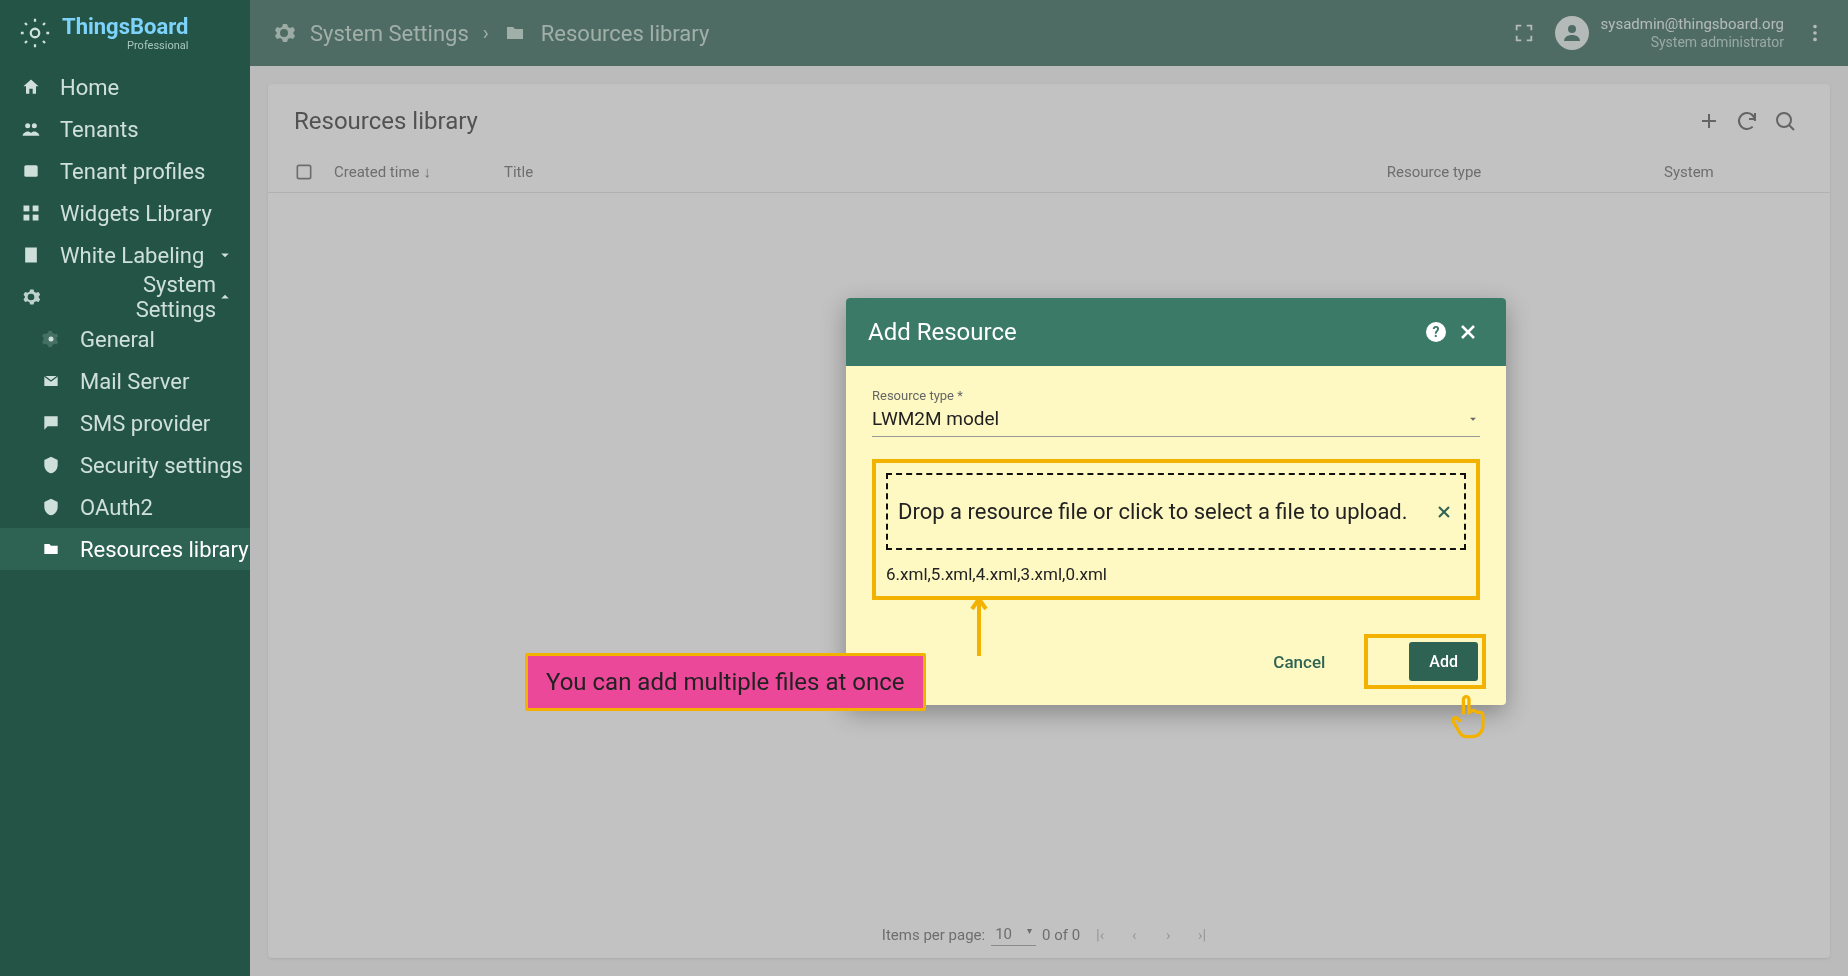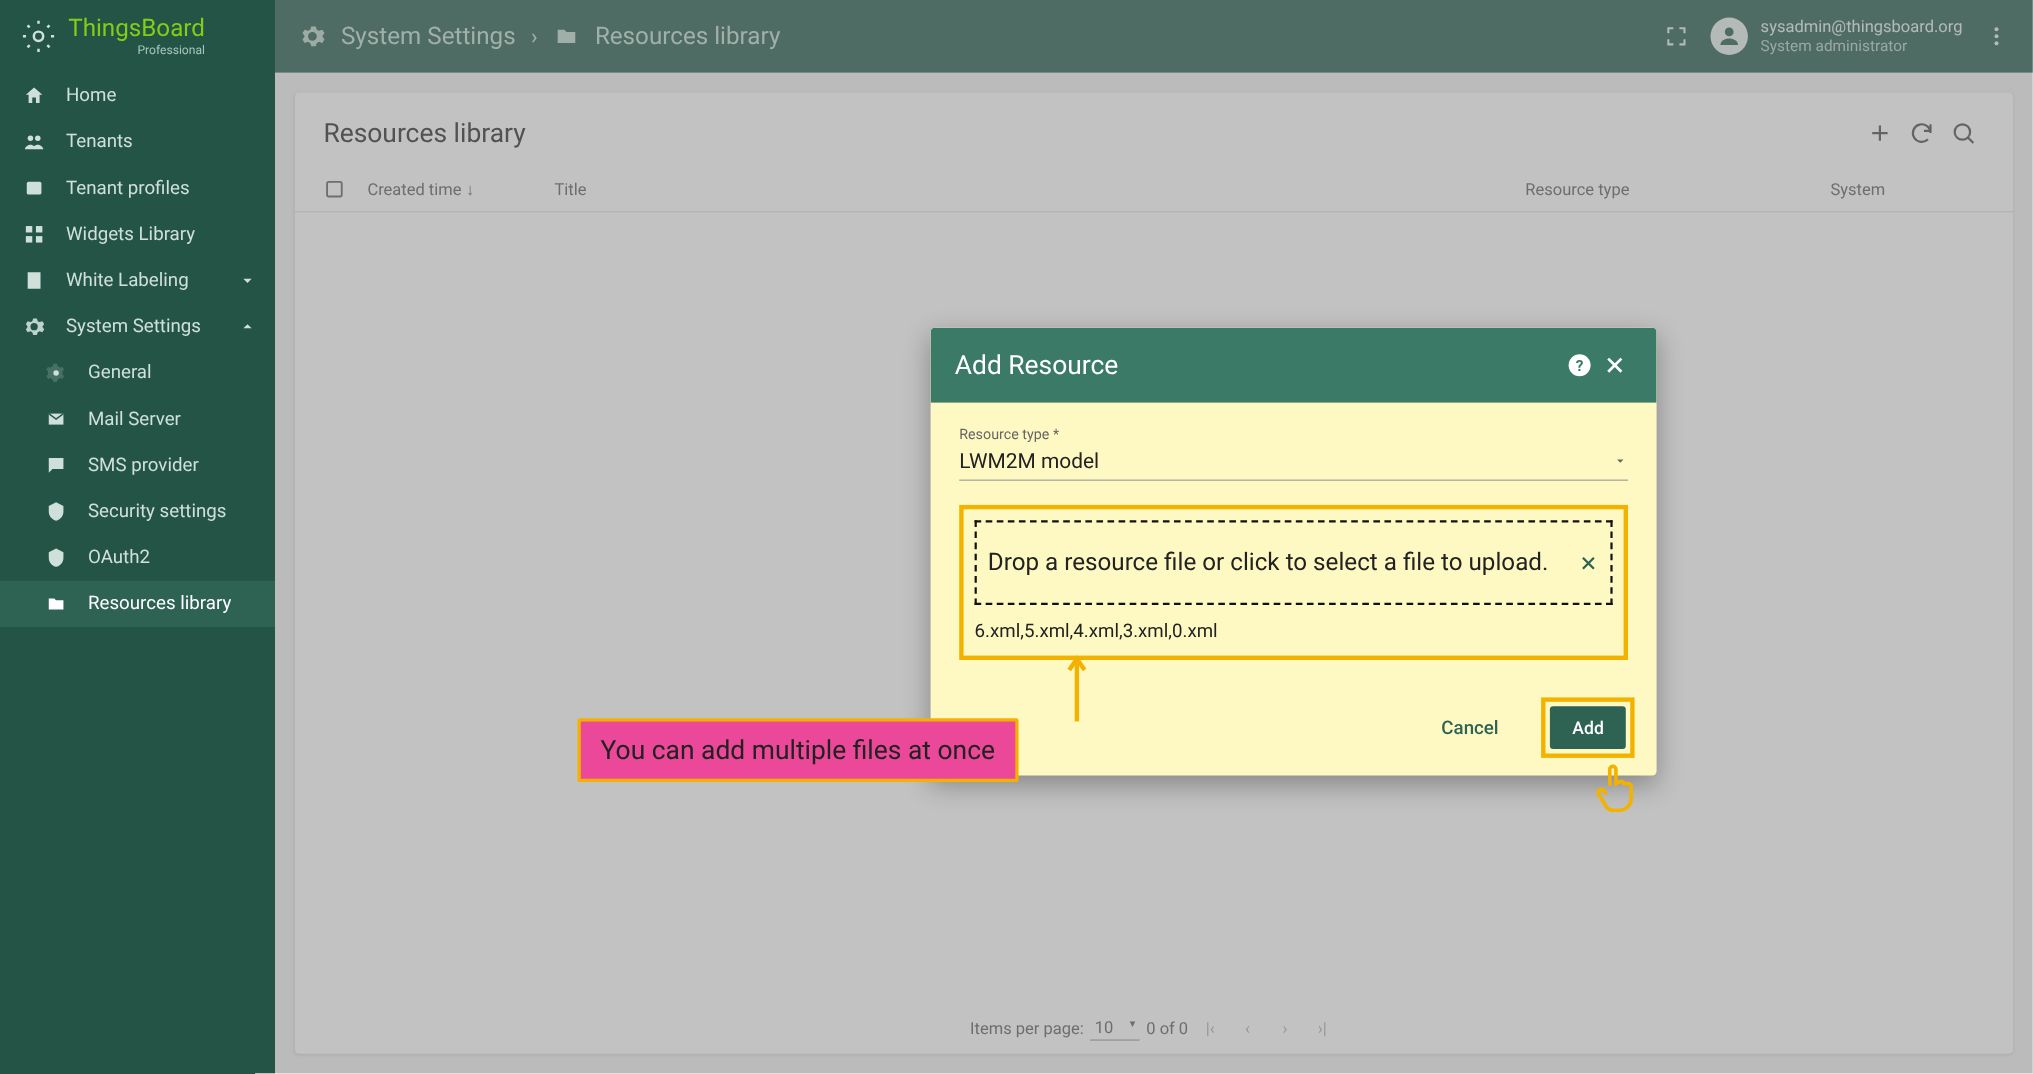--- a/index.html
+++ b/index.html
@@ -2,36 +2,36 @@
 <html><head>
 <meta charset="utf-8">
 <style>
 * { box-sizing: border-box; margin: 0; padding: 0; font-family: Roboto, Arial, sans-serif; }
 html, body { width: 1848px; height: 976px; overflow: hidden; background: #fff; }
 .root { display: flex; width: 100%; height: 100%; }
 .sidebar { width: 250px; background: #245446; color: #cfe0da; display: flex; flex-direction: column; }
 .logo-row { display: flex; align-items: center; height: 66px; padding-left: 18px; }
 .logo-row .gear { width: 34px; height: 34px; margin-right: 10px; color: #cfe0da; }
 .logo-text { display: flex; flex-direction: column; }
-.logo-text .brand { font-size: 22px; font-weight: 400; color: #84cc16; }
+.logo-text .brand { font-size: 22px; font-weight: 700; color: #7dd3fc; }
 .logo-text .edition { font-size: 11px; color: #a7c7bb; text-align: right; }
-.side-item { display: flex; align-items: center; height: 42px; padding-left: 20px; font-size: 17px; cursor: pointer; text-align: right; }
+.side-item { display: flex; align-items: center; height: 42px; padding-left: 20px; font-size: 22px; cursor: pointer; text-align: right; }
 .side-item.sub { padding-left: 40px; }
 .side-item.selected { background: #2e6354; color: #fff; }
 .side-item .icon { width: 22px; height: 22px; margin-right: 18px; display: inline-flex; align-items: center; justify-content: center; flex-shrink: 0; }
 .side-item .expand { margin-left: auto; margin-right: 16px; }
 .main { flex: 1; display: flex; flex-direction: column; background: #f2f2f2; position: relative; }
 .topbar { height: 66px; background: #2e6354; display: flex; align-items: center; padding: 0 22px; color: #c4dcd2; }
 .breadcrumb { display: flex; align-items: center; gap: 14px; font-size: 22px; font-weight: 400; }
 .breadcrumb .bc-sep { font-size: 20px; }
 .topbar-spacer { flex: 1; }
 .topbar-right { display: flex; align-items: center; gap: 20px; color: #e6f0ec; }
 .user-block { display: flex; align-items: center; gap: 12px; }
 .user-block .av { width: 34px; height: 34px; border-radius: 50%; background: #e6f0ec; display: flex; align-items: center; justify-content: center; }
-.user-text { display: flex; flex-direction: column; font-size: 15px; line-height: 1.25; }
+.user-text { display: flex; flex-direction: column; font-size: 15px; line-height: 1.25; align-items: flex-end; }
 .user-text .role { color: #b4d2c7; font-size: 14px; }
 .content-card { margin: 18px; background: #fff; border-radius: 4px; flex: 1; display: flex; flex-direction: column; box-shadow: 0 1px 3px rgba(0,0,0,0.12); }
 .card-header { display: flex; align-items: center; padding: 18px 26px 12px; }
 .card-header h2 { font-size: 24px; font-weight: 400; color: #333; flex: 1; }
 .card-header .ic-btn { width: 38px; height: 38px; display: inline-flex; align-items: center; justify-content: center; color: #555; cursor: pointer; border-radius: 50%; }
 .table-head { display: flex; align-items: center; padding: 10px 26px; color: #666; font-size: 15px; border-bottom: 1px solid #e0e0e0; }
 .table-head .chk { width: 40px; }
 .table-head .col-created { width: 170px; }
 .table-head .col-title { width: 700px; }
 .table-head .col-type { width: 460px; text-align: center; }
@@ -50,21 +50,21 @@
 .select-row { display: flex; align-items: center; border-bottom: 1px solid #999; padding: 4px 0 6px; margin-bottom: 22px; }
 .select-row .val { flex: 1; font-size: 19px; color: #222; }
 .dropzone-wrap { border: 4px solid #f3b200; padding: 10px 10px 12px; margin-bottom: 10px; position: relative; }
 .dropzone { border: 2px dashed #111; padding: 24px 10px; display: flex; align-items: center; }
 .dropzone .dz-text { font-size: 22px; color: #222; flex: 1; }
 .dropzone .dz-clear { color: #2e6354; cursor: pointer; margin-left: 8px; }
 .files-line { font-size: 17px; color: #222; margin-top: 14px; }
 .modal-foot { padding: 16px 20px; display: flex; justify-content: flex-end; gap: 29px; align-items: center; }
 .btn-cancel { color: #2e6354; font-size: 17px; font-weight: 500; cursor: pointer; background: none; border: none; padding: 8px 10px; }
 .add-wrap { border: 4px solid #f3b200; padding: 4px; position: relative; }
-.btn-add { background: #2e6354; color: #fff; border: none; padding: 10px 20px; font-size: 16px; font-weight: 500; cursor: pointer; border-radius: 3px; }
+.btn-add { background: #2e6354; color: #fff; border: none; padding: 10px 20px; font-size: 16px; font-weight: 500; cursor: pointer; border-radius: 3px; margin-left: 37px; }
 .tooltip-callout { position: absolute; left: 275px; top: 653px; background: #ec4899; border: 3px solid #f3b200; padding: 12px 18px; font-size: 24px; color: #222; border-radius: 2px; }
 .pointer-hand { position: absolute; left: 1196px; top: 692px; color: #f3b200; }
 .sort-arrow { font-size: 15px; margin-left: 4px; }
 svg { display: block; }
 </style>
 </head>
 <body>
 
 <div class="root">
   <div class="sidebar">

